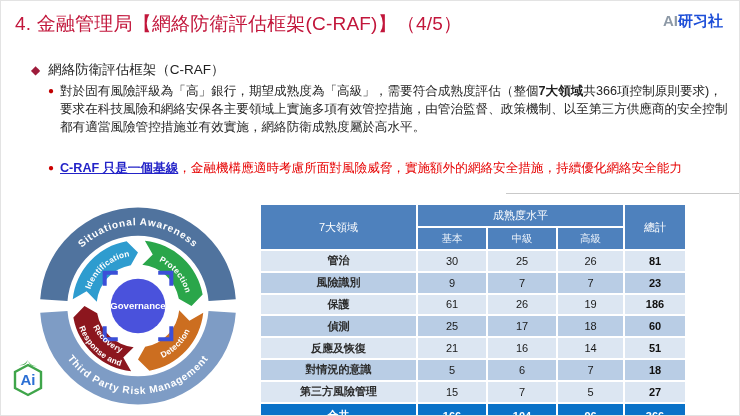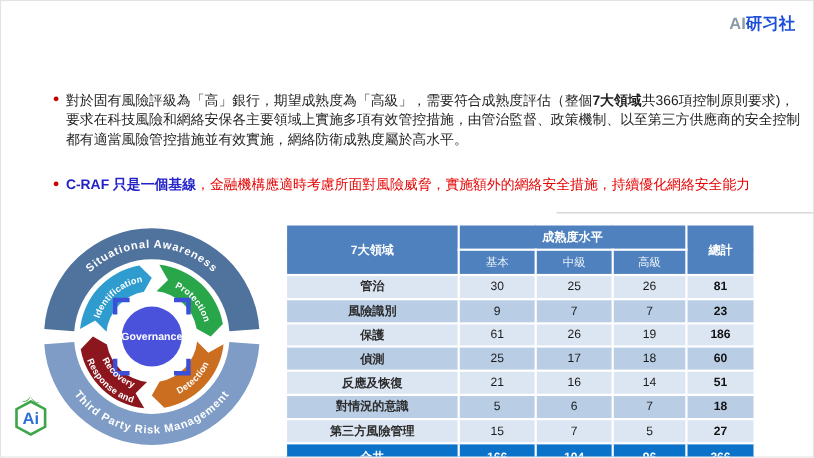--- a/index.html
+++ b/index.html
@@ -11,54 +11,58 @@
   .brand .ai{color:#8D99A6;} .brand .rest{color:#1d4ed8;}
 
   .h-row{position:absolute;left:30px;top:60px;font-size:13.5px;color:#1f1f1f;}
   .h-row .diamond{color:#9E1B3B;font-size:12px;margin-right:8px;}
 
   .para{position:absolute;left:47px;width:682px;font-size:12.6px;line-height:1.42;color:#1f1f1f;}
   .para .dot{position:absolute;left:0;top:1px;font-size:10px;}
   .para .ptext{display:block;margin-left:12px;}
   .p1{top:82px;} .p1 .dot{color:#C00000;}
   .p2{top:159px;} .p2 .dot{color:#CC0000;}
-  .p2 .blue{color:#2323C8;font-weight:700;}
+  .p2 .blue{color:#2323C8;font-weight:700;text-decoration:underline;}
   .p2 .red{color:#E60000;font-weight:400;}
 
   .hairline{position:absolute;left:505px;top:192px;width:233px;height:1px;background:#C9C9C9;}
 
   table.maturity{position:absolute;left:258px;top:202px;width:426px;border-collapse:collapse;
                  table-layout:fixed;font-size:11px;}
   table.maturity th,table.maturity td{border:2px solid #fff;text-align:center;padding:0;}
-  table.maturity thead th{background:#4E81BD;color:#fff;font-weight:700;height:21px;font-size:11px;}
+  table.maturity thead th{background:#4E81BD;color:#fff;font-weight:400;height:21px;font-size:11px;}
   table.maturity thead tr.sub th{font-weight:400;color:#EAF1F9;font-size:10.5px;}
   table.maturity tbody td{height:19.8px;color:#2b2b2b;font-weight:bold;}
   table.maturity tbody tr:nth-child(odd) td{background:#DCE6F2;}
   table.maturity tbody tr:nth-child(even) td{background:#B9CDE5;}
   table.maturity tbody td.num{font-weight:400;color:#1a1a1a;}
   table.maturity tbody td.tot{font-weight:700;color:#111;}
   table.maturity tfoot td{background:#0A72C8;color:#fff;font-weight:700;height:24px;}
 
   .diagram{position:absolute;left:36px;top:204px;width:202px;height:202px;}
   .outer-label{font:bold 10px "Liberation Sans",sans-serif;fill:#fff;letter-spacing:.8px;}
   .seg-label{font:bold 8.2px "Liberation Sans",sans-serif;fill:#fff;letter-spacing:.2px;}
   .gov-label{font:bold 9.5px "Liberation Sans",sans-serif;fill:#fff;}
 
   .corner-logo{position:absolute;left:8px;top:355px;width:38px;height:46px;}
 </style>
 </head>
 <body>
 
 <div class="slide">
 
+  <div class="title">4. 金融管理局【網絡防衛評估框架(C-RAF)】（4/5）</div>
 
   <div class="brand">
     <span class="ai">AI</span><span class="rest">研习社</span>
   </div>
 
+  <div class="h-row">
+    <span class="diamond">◆</span><span>網絡防衛評估框架（C-RAF）</span>
+  </div>
 
   <div class="para p1">
     <span class="dot">●</span>
     <span class="ptext"><span>對於固有風險評級為「高」銀行，期望成熟度為「高級」，需要符合成熟度評估（整個</span><b>7大領域</b><span>共366項控制原則要求)，要求在科技風險和網絡安保各主要領域上實施多項有效管控措施，由管治監督、政策機制、以至第三方供應商的安全控制都有適當風險管控措施並有效實施，網絡防衛成熟度屬於高水平。</span></span>
   </div>
 
   <div class="para p2">
     <span class="dot">●</span>
     <span class="ptext"><span class="blue">C-RAF 只是一個基線</span><span class="red">，金融機構應適時考慮所面對風險威脅，實施額外的網絡安全措施，持續優化網絡安全能力</span></span>
   </div>

